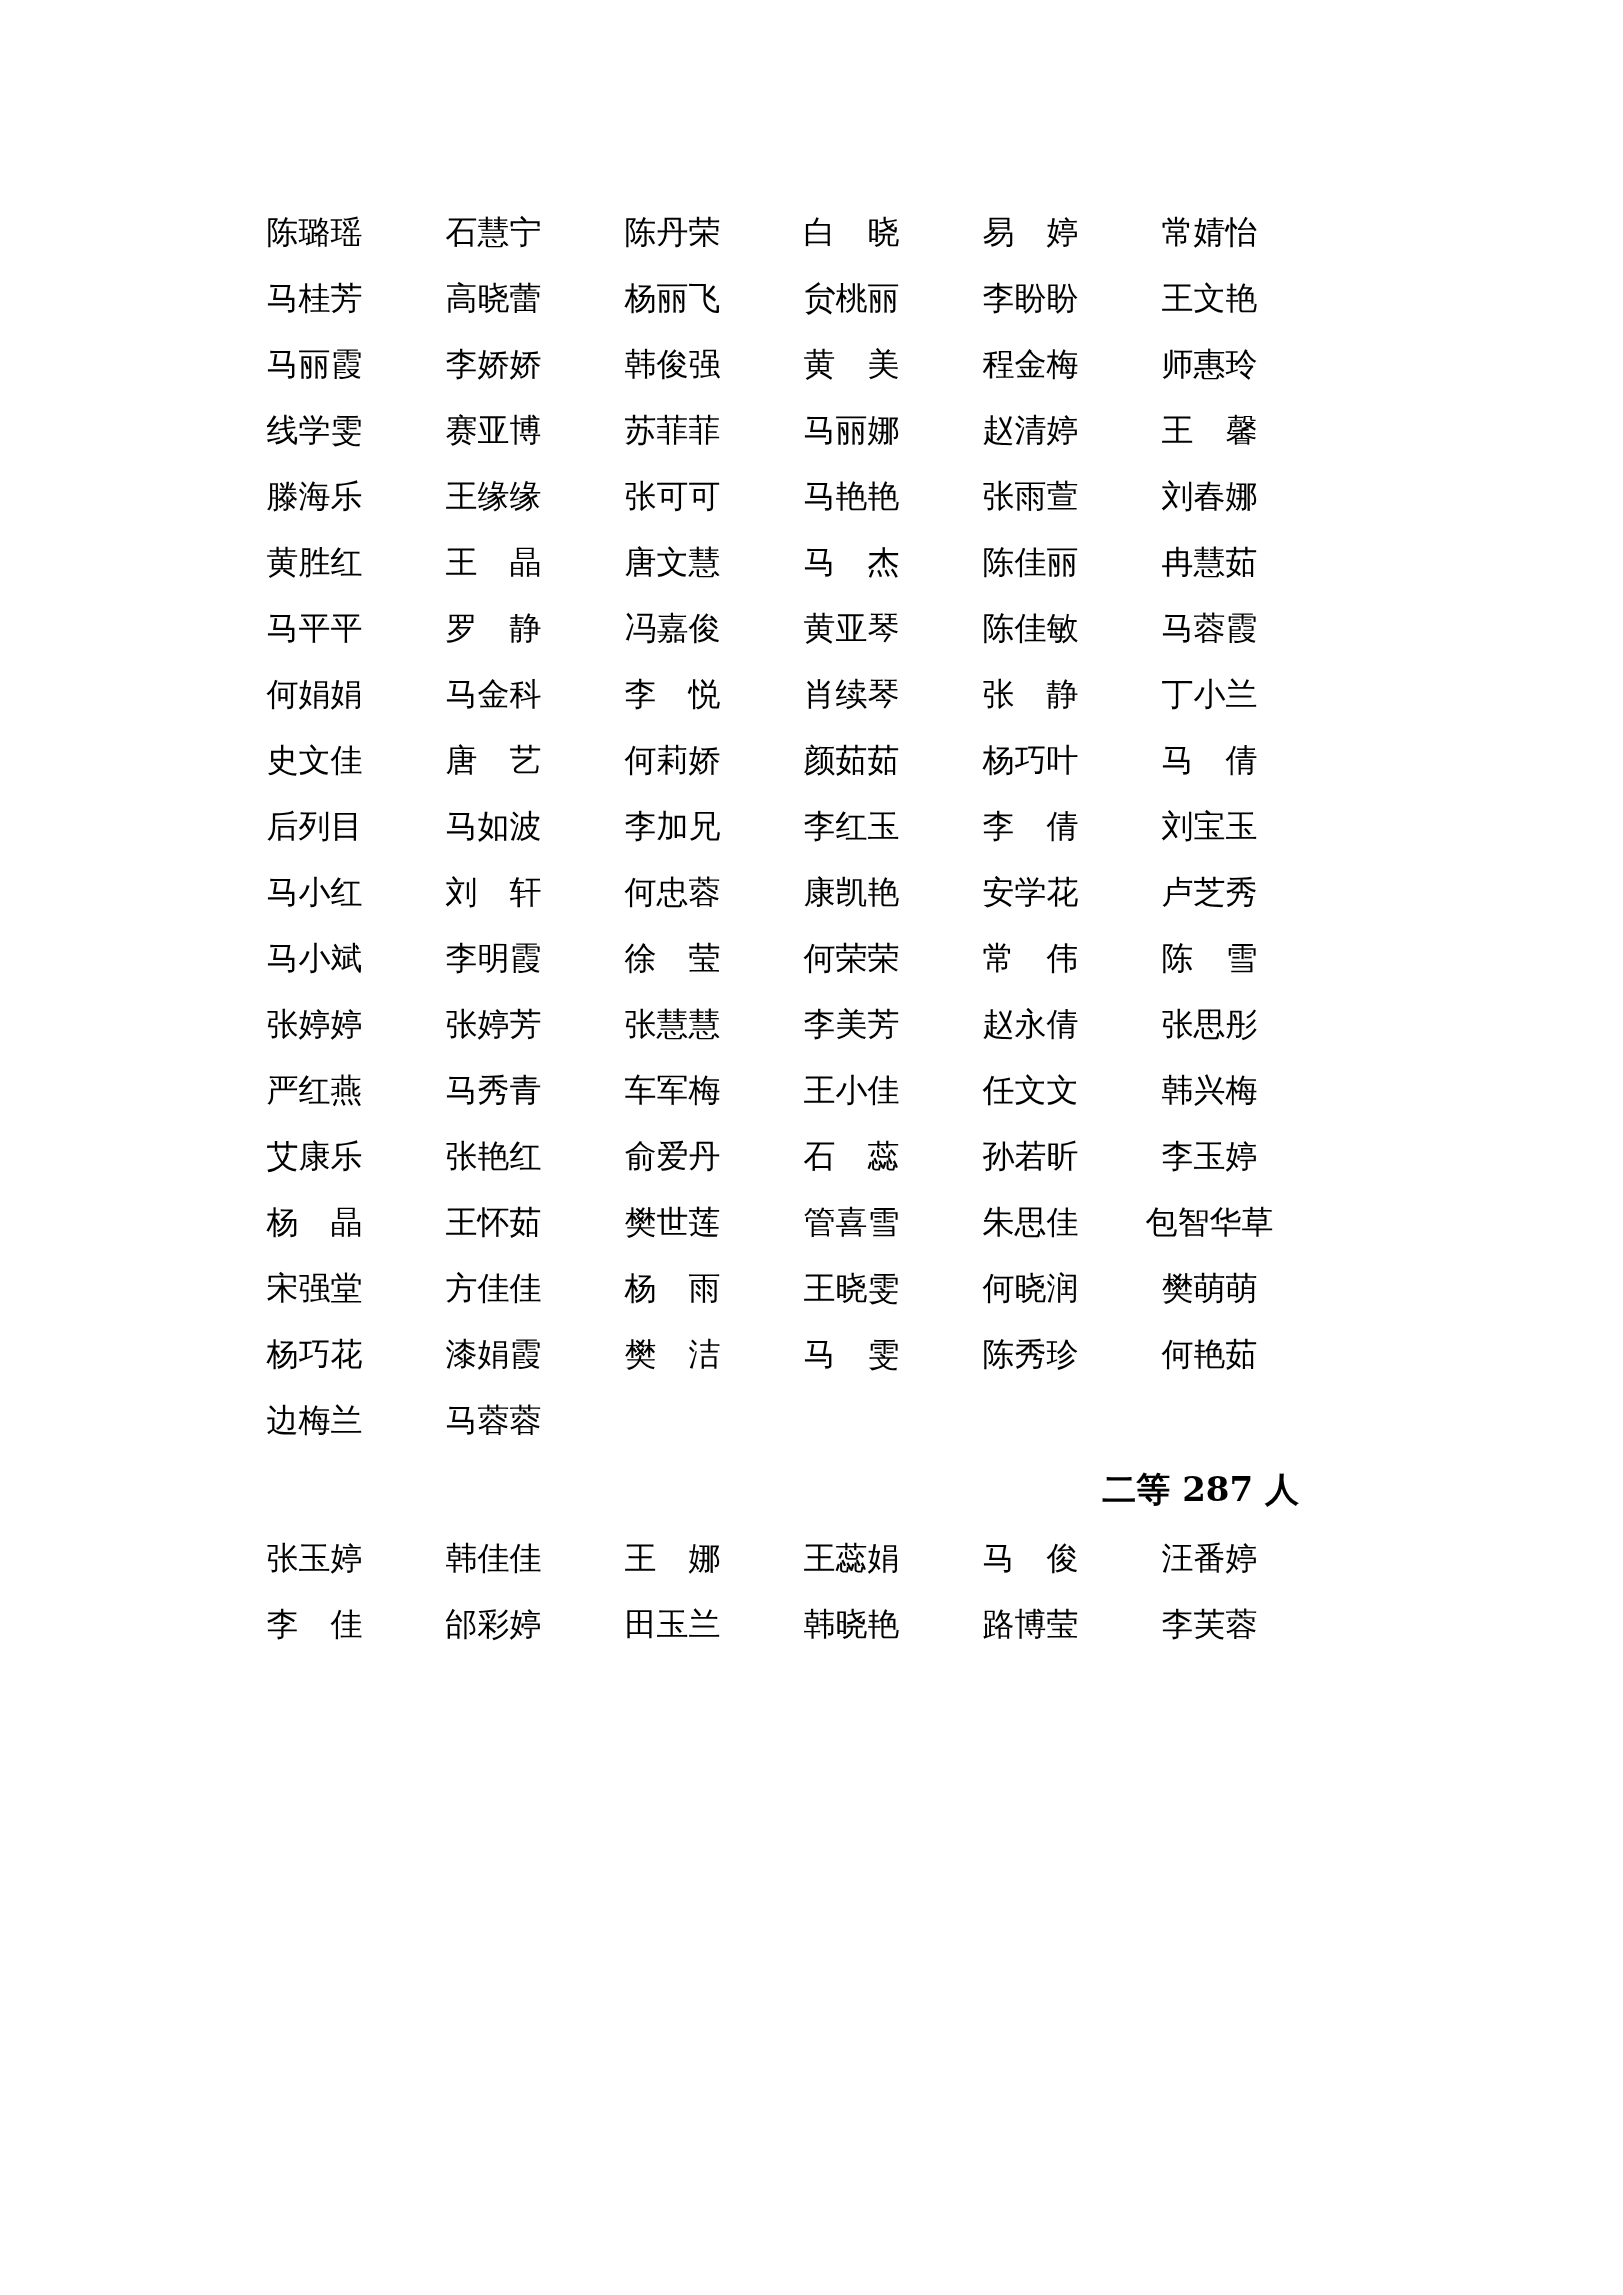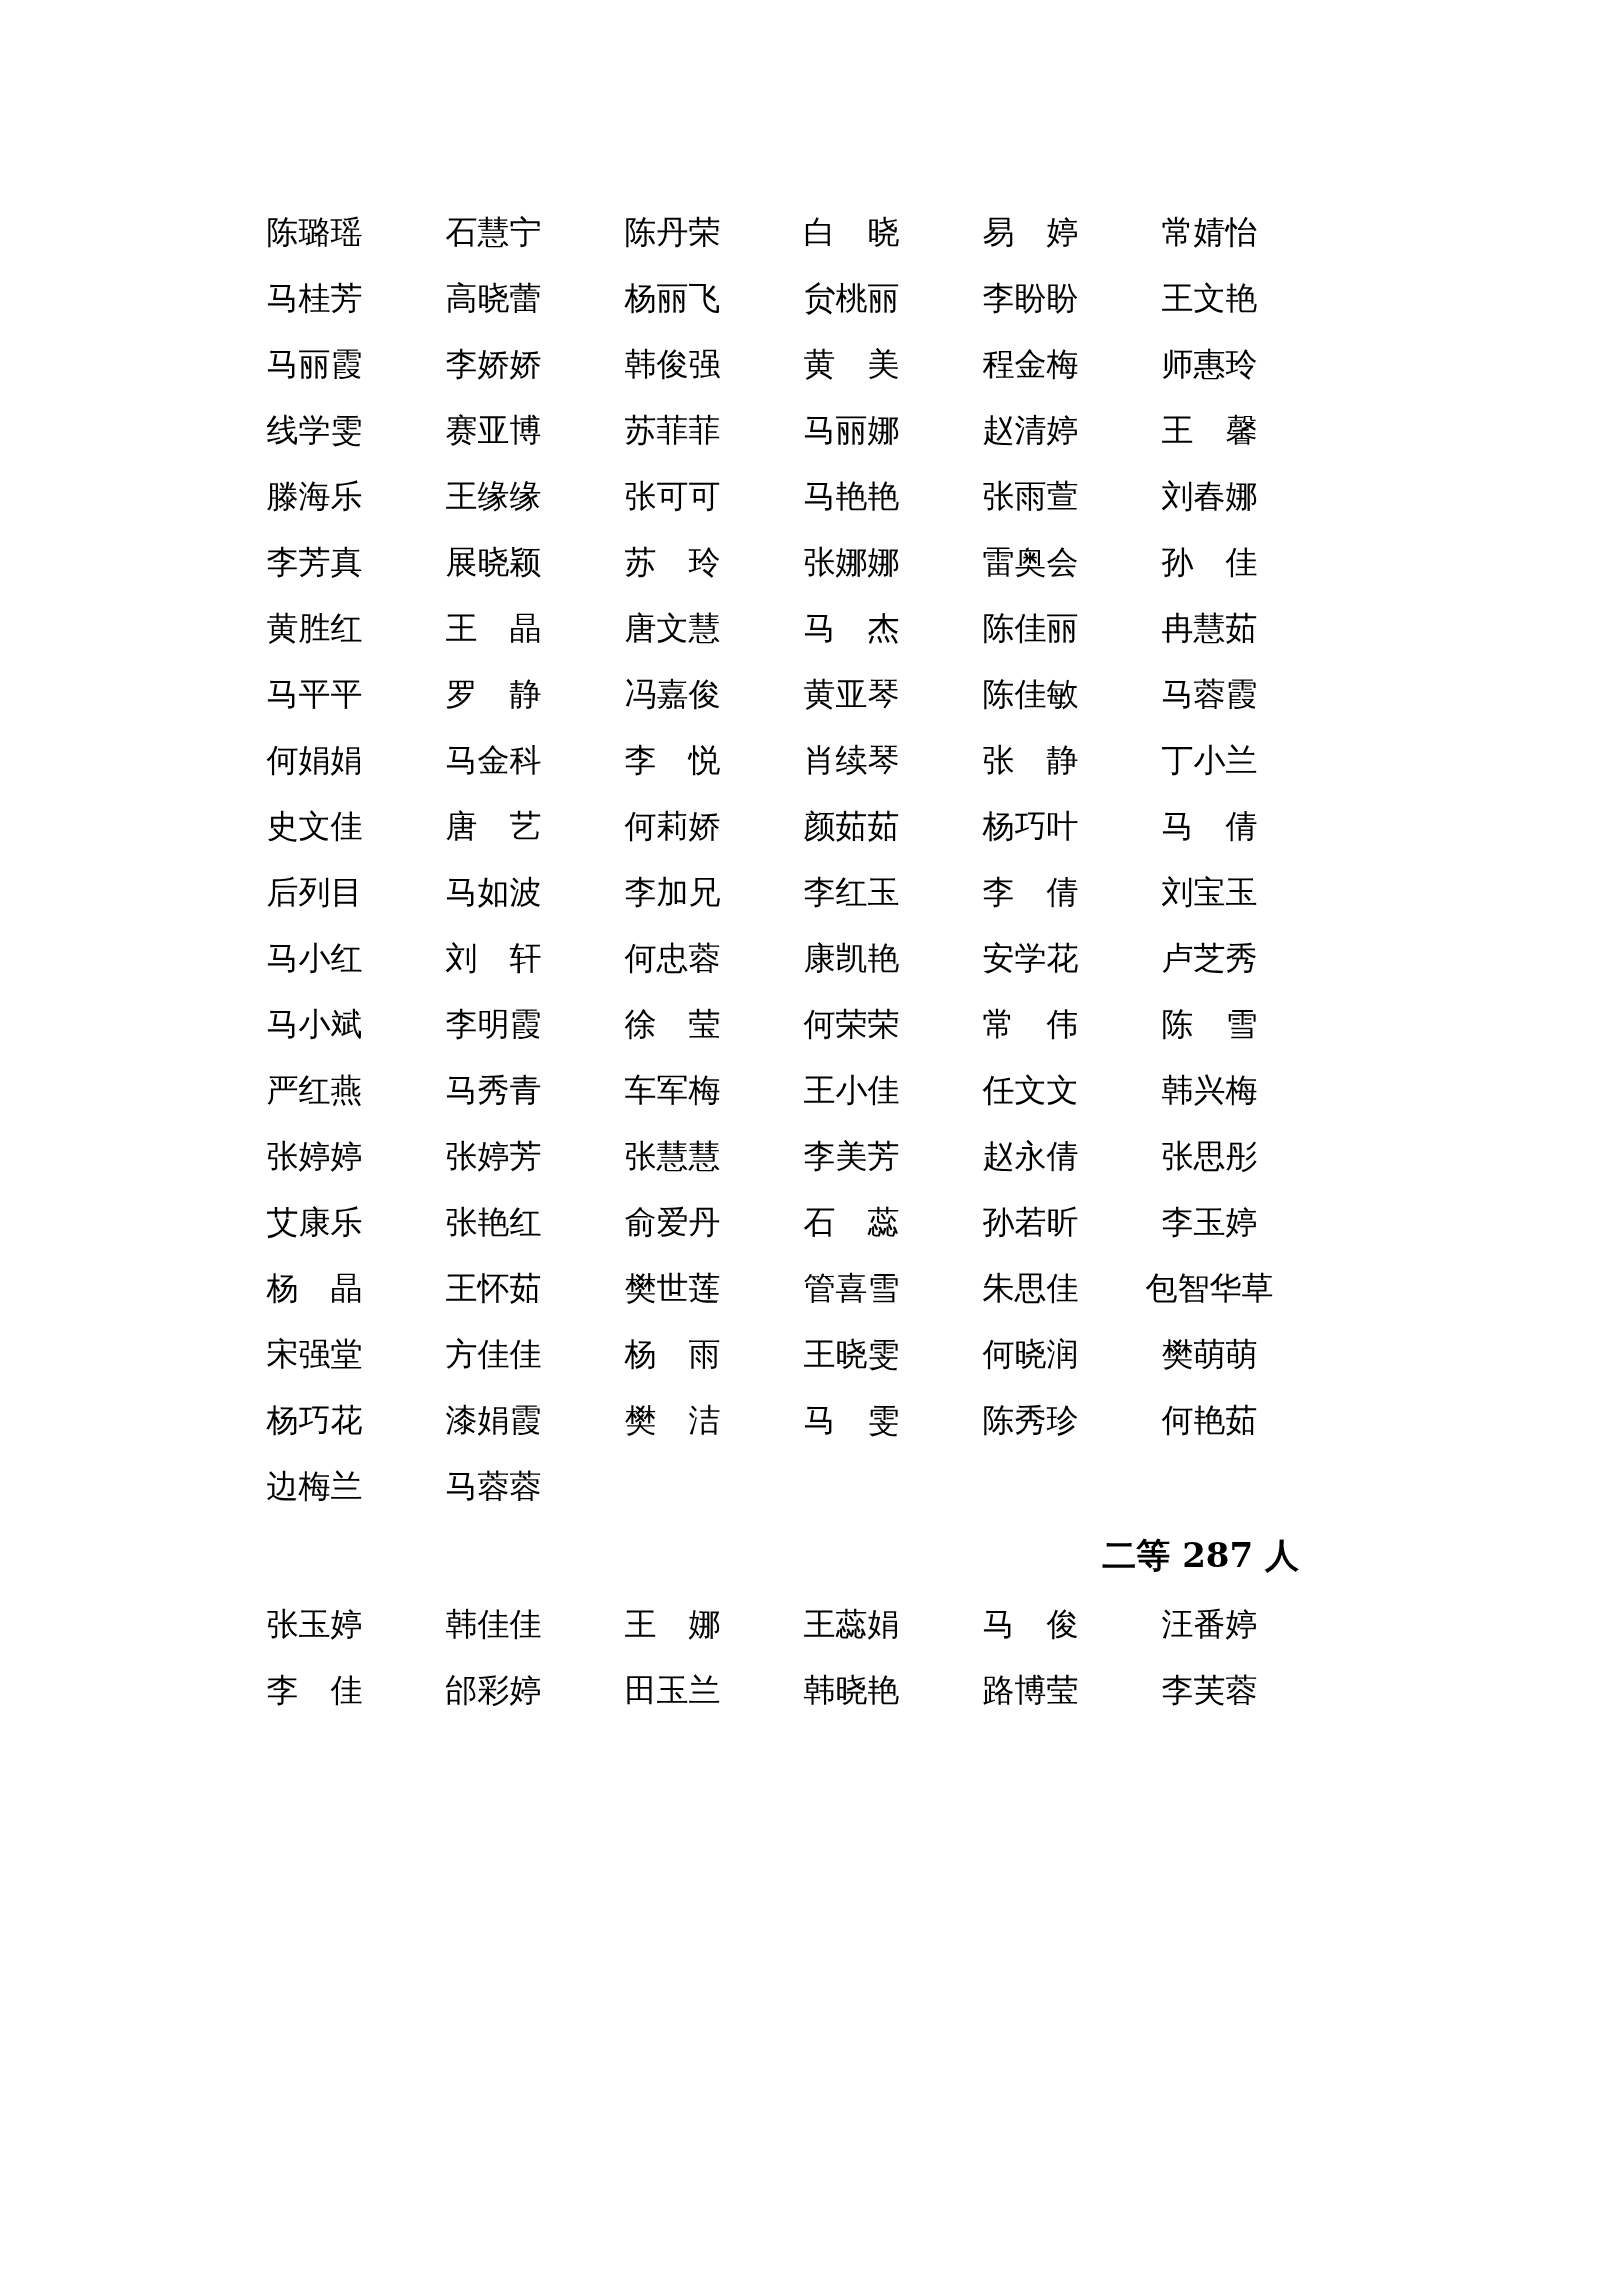--- a/index.html
+++ b/index.html
@@ -85,28 +85,20 @@
       </tr>
       <tr>
         <td>滕海乐</td>
         <td>王缘缘</td>
         <td>张可可</td>
         <td>马艳艳</td>
         <td>张雨萱</td>
         <td>刘春娜</td>
       </tr>
       <tr>
-        <td>李芳真</td>
-        <td>展晓颖</td>
-        <td>苏　玲</td>
-        <td>张娜娜</td>
-        <td>雷奥会</td>
-        <td>孙　佳</td>
-      </tr>
-      <tr>
         <td>黄胜红</td>
         <td>王　晶</td>
         <td>唐文慧</td>
         <td>马　杰</td>
         <td>陈佳丽</td>
         <td>冉慧茹</td>
       </tr>
       <tr>
         <td>马平平</td>
         <td>罗　静</td>
@@ -149,36 +141,36 @@
       </tr>
       <tr>
         <td>马小斌</td>
         <td>李明霞</td>
         <td>徐　莹</td>
         <td>何荣荣</td>
         <td>常　伟</td>
         <td>陈　雪</td>
       </tr>
       <tr>
+        <td>张婷婷</td>
+        <td>张婷芳</td>
+        <td>张慧慧</td>
+        <td>李美芳</td>
+        <td>赵永倩</td>
+        <td>张思彤</td>
+      </tr>
+      <tr>
         <td>严红燕</td>
         <td>马秀青</td>
         <td>车军梅</td>
         <td>王小佳</td>
         <td>任文文</td>
         <td>韩兴梅</td>
       </tr>
       <tr>
-        <td>张婷婷</td>
-        <td>张婷芳</td>
-        <td>张慧慧</td>
-        <td>李美芳</td>
-        <td>赵永倩</td>
-        <td>张思彤</td>
-      </tr>
-      <tr>
         <td>艾康乐</td>
         <td>张艳红</td>
         <td>俞爱丹</td>
         <td>石　蕊</td>
         <td>孙若昕</td>
         <td>李玉婷</td>
       </tr>
       <tr>
         <td>杨　晶</td>
         <td>王怀茹</td>

